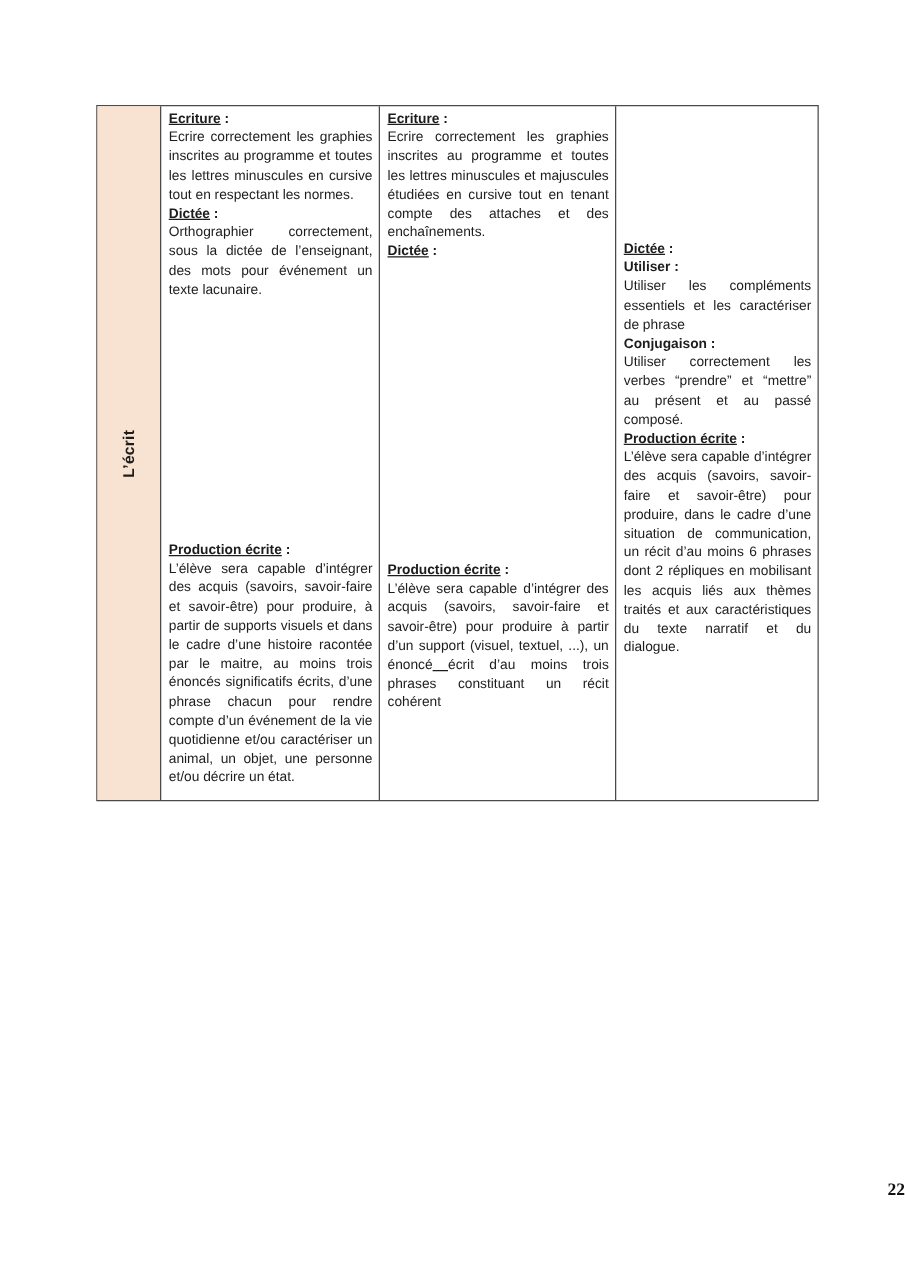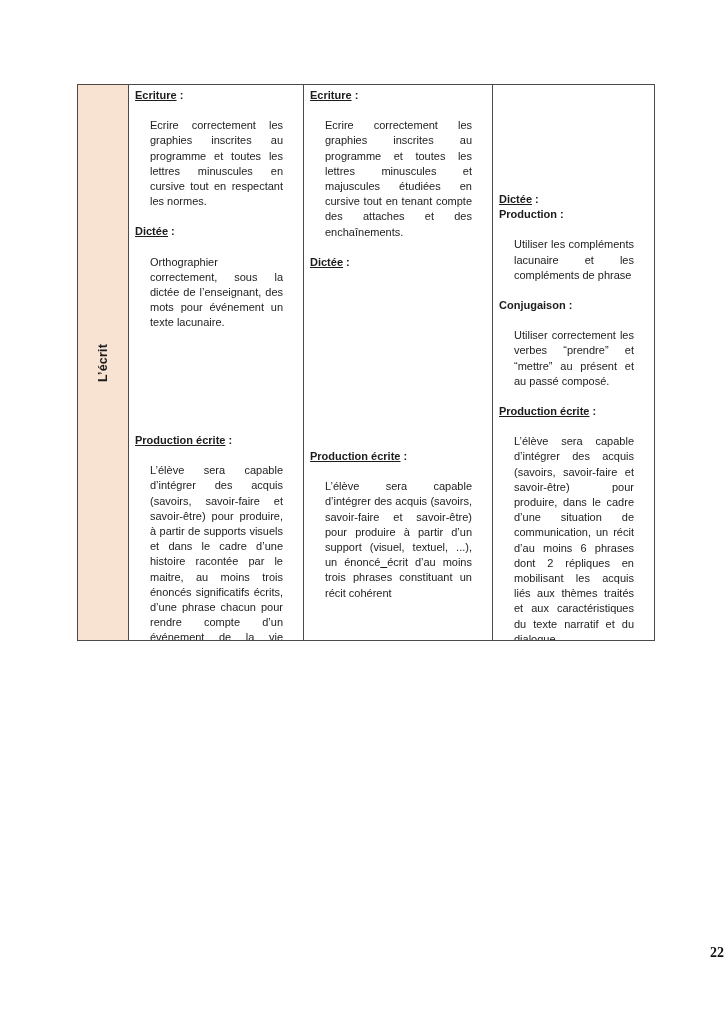--- a/index.html
+++ b/index.html
@@ -50,21 +50,21 @@
   .col-2 { left: 226px; width: 189px; border-right: 1px solid #4a4a4a; }
   .col-3 { left: 415px; right: 0; }
   .block {
     position: absolute;
     left: 6px;
     right: 5px;
     font-size: 11px;
     line-height: 15.2px;
   }
   .block p {
-    margin: 15px;
+    margin: 0;
     text-align: justify;
   }
   .h { font-weight: bold; text-align: left; }
   .h .u { text-decoration: underline; }
   .uspace { text-decoration: underline; white-space: pre; }
   
   .b-top       { top: 3px; }
   .b-col1-prod { top: 348px; }
   .b-col2-prod { top: 364px; }
   .b-col3-main { top: 107px; }
@@ -111,22 +111,22 @@
       </div>
       <div class="block b-col2-prod">
         <div class="h"><span class="u">Production écrite</span><span> :</span></div>
         <p><span>L’élève sera capable d’intégrer des acquis (savoirs, savoir-faire et savoir-être) pour produire à partir d’un support (visuel, textuel, ...), un énoncé</span><span class="uspace"> </span><span>écrit d’au moins trois phrases constituant un récit cohérent</span></p>
       </div>
     </div>
 
     <div class="col col-3">
       <div class="block b-col3-main">
         <div class="h"><span class="u">Dictée</span><span> :</span></div>
-        <div class="h"><span>Production</span><span> :</span></div>
-        <p>Utiliser les compléments lacunaire et les compléments de phrase</p>
+        <div class="h"><span>Utiliser</span><span> :</span></div>
+        <p>Utiliser les compléments essentiels et les caractériser de phrase</p>
         <div class="h"><span>Conjugaison</span><span> :</span></div>
         <p>Utiliser correctement les verbes “prendre” et “mettre” au présent et au passé composé.</p>
         <div class="h"><span class="u">Production écrite</span><span> :</span></div>
         <p>L’élève sera capable d’intégrer des acquis (savoirs, savoir-faire et savoir-être) pour produire, dans le cadre d’une situation de communication, un récit d’au moins 6 phrases dont 2 répliques en mobilisant les acquis liés aux thèmes traités et aux caractéristiques du texte narratif et du dialogue.</p>
       </div>
     </div>
 
   </div>
 
   <div class="page-number">22</div>

